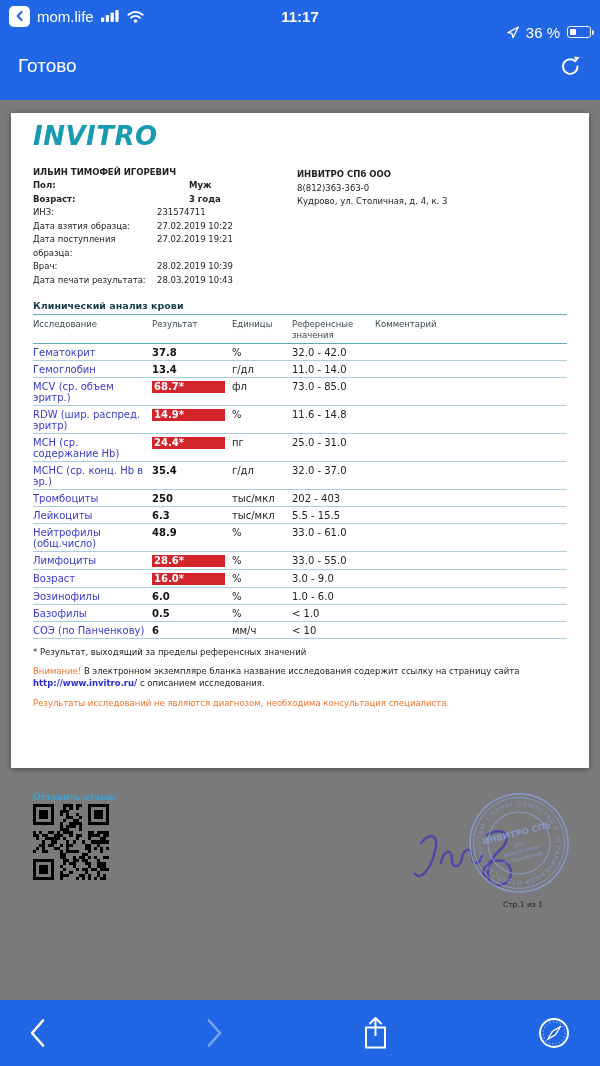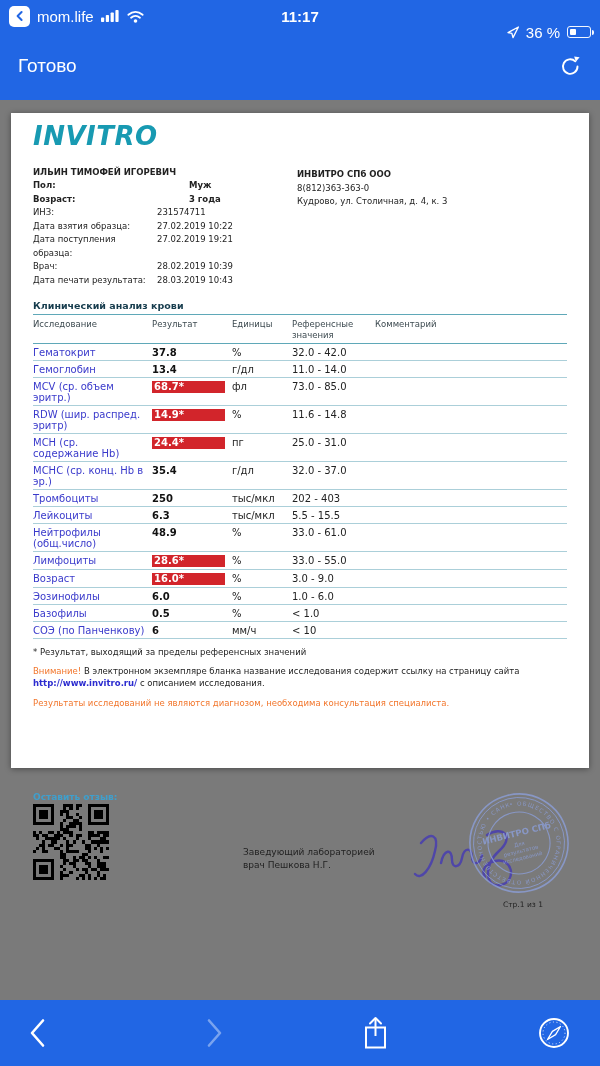--- a/index.html
+++ b/index.html
@@ -271,24 +271,20 @@
       </div>
       <div class="disclaimer">Результаты исследований не являются диагнозом, необходима консультация специалиста.</div>
 
       <div class="feedback">Оставить отзыв:</div>
       <div class="qr-wrap">
         <svg id="qr-svg" width="76" height="76" viewBox="0 0 25 25" shape-rendering="crispEdges">
             <path d="M0 0h1v1h-1zM1 0h1v1h-1zM2 0h1v1h-1zM3 0h1v1h-1zM4 0h1v1h-1zM5 0h1v1h-1zM6 0h1v1h-1zM0 1h1v1h-1zM6 1h1v1h-1zM0 2h1v1h-1zM2 2h1v1h-1zM3 2h1v1h-1zM4 2h1v1h-1zM6 2h1v1h-1zM0 3h1v1h-1zM2 3h1v1h-1zM3 3h1v1h-1zM4 3h1v1h-1zM6 3h1v1h-1zM0 4h1v1h-1zM2 4h1v1h-1zM3 4h1v1h-1zM4 4h1v1h-1zM6 4h1v1h-1zM0 5h1v1h-1zM6 5h1v1h-1zM0 6h1v1h-1zM1 6h1v1h-1zM2 6h1v1h-1zM3 6h1v1h-1zM4 6h1v1h-1zM5 6h1v1h-1zM6 6h1v1h-1zM18 0h1v1h-1zM19 0h1v1h-1zM20 0h1v1h-1zM21 0h1v1h-1zM22 0h1v1h-1zM23 0h1v1h-1zM24 0h1v1h-1zM18 1h1v1h-1zM24 1h1v1h-1zM18 2h1v1h-1zM20 2h1v1h-1zM21 2h1v1h-1zM22 2h1v1h-1zM24 2h1v1h-1zM18 3h1v1h-1zM20 3h1v1h-1zM21 3h1v1h-1zM22 3h1v1h-1zM24 3h1v1h-1zM18 4h1v1h-1zM20 4h1v1h-1zM21 4h1v1h-1zM22 4h1v1h-1zM24 4h1v1h-1zM18 5h1v1h-1zM24 5h1v1h-1zM18 6h1v1h-1zM19 6h1v1h-1zM20 6h1v1h-1zM21 6h1v1h-1zM22 6h1v1h-1zM23 6h1v1h-1zM24 6h1v1h-1zM0 18h1v1h-1zM1 18h1v1h-1zM2 18h1v1h-1zM3 18h1v1h-1zM4 18h1v1h-1zM5 18h1v1h-1zM6 18h1v1h-1zM0 19h1v1h-1zM6 19h1v1h-1zM0 20h1v1h-1zM2 20h1v1h-1zM3 20h1v1h-1zM4 20h1v1h-1zM6 20h1v1h-1zM0 21h1v1h-1zM2 21h1v1h-1zM3 21h1v1h-1zM4 21h1v1h-1zM6 21h1v1h-1zM0 22h1v1h-1zM2 22h1v1h-1zM3 22h1v1h-1zM4 22h1v1h-1zM6 22h1v1h-1zM0 23h1v1h-1zM6 23h1v1h-1zM0 24h1v1h-1zM1 24h1v1h-1zM2 24h1v1h-1zM3 24h1v1h-1zM4 24h1v1h-1zM5 24h1v1h-1zM6 24h1v1h-1zM10 0h1v1h-1zM11 0h1v1h-1zM12 0h1v1h-1zM14 0h1v1h-1zM15 0h1v1h-1zM10 1h1v1h-1zM12 1h1v1h-1zM14 1h1v1h-1zM9 2h1v1h-1zM10 2h1v1h-1zM11 2h1v1h-1zM9 3h1v1h-1zM11 3h1v1h-1zM14 3h1v1h-1zM11 4h1v1h-1zM12 4h1v1h-1zM15 4h1v1h-1zM10 5h1v1h-1zM13 5h1v1h-1zM14 5h1v1h-1zM9 6h1v1h-1zM12 6h1v1h-1zM13 6h1v1h-1zM14 6h1v1h-1zM15 6h1v1h-1zM9 7h1v1h-1zM11 7h1v1h-1zM12 7h1v1h-1zM13 7h1v1h-1zM15 7h1v1h-1zM9 8h1v1h-1zM10 8h1v1h-1zM11 8h1v1h-1zM15 8h1v1h-1zM0 9h1v1h-1zM2 9h1v1h-1zM5 9h1v1h-1zM6 9h1v1h-1zM8 9h1v1h-1zM10 9h1v1h-1zM11 9h1v1h-1zM12 9h1v1h-1zM18 9h1v1h-1zM19 9h1v1h-1zM21 9h1v1h-1zM22 9h1v1h-1zM23 9h1v1h-1zM24 9h1v1h-1zM0 10h1v1h-1zM1 10h1v1h-1zM3 10h1v1h-1zM4 10h1v1h-1zM7 10h1v1h-1zM8 10h1v1h-1zM9 10h1v1h-1zM12 10h1v1h-1zM14 10h1v1h-1zM15 10h1v1h-1zM18 10h1v1h-1zM19 10h1v1h-1zM20 10h1v1h-1zM21 10h1v1h-1zM23 10h1v1h-1zM24 10h1v1h-1zM1 11h1v1h-1zM4 11h1v1h-1zM5 11h1v1h-1zM6 11h1v1h-1zM7 11h1v1h-1zM8 11h1v1h-1zM10 11h1v1h-1zM14 11h1v1h-1zM18 11h1v1h-1zM22 11h1v1h-1zM23 11h1v1h-1zM3 12h1v1h-1zM6 12h1v1h-1zM7 12h1v1h-1zM11 12h1v1h-1zM13 12h1v1h-1zM16 12h1v1h-1zM19 12h1v1h-1zM20 12h1v1h-1zM21 12h1v1h-1zM22 12h1v1h-1zM23 12h1v1h-1zM24 12h1v1h-1zM2 13h1v1h-1zM3 13h1v1h-1zM5 13h1v1h-1zM6 13h1v1h-1zM9 13h1v1h-1zM11 13h1v1h-1zM12 13h1v1h-1zM17 13h1v1h-1zM18 13h1v1h-1zM21 13h1v1h-1zM1 14h1v1h-1zM3 14h1v1h-1zM7 14h1v1h-1zM8 14h1v1h-1zM11 14h1v1h-1zM17 14h1v1h-1zM18 14h1v1h-1zM20 14h1v1h-1zM22 14h1v1h-1zM24 14h1v1h-1zM0 15h1v1h-1zM3 15h1v1h-1zM4 15h1v1h-1zM9 15h1v1h-1zM11 15h1v1h-1zM12 15h1v1h-1zM13 15h1v1h-1zM14 15h1v1h-1zM18 15h1v1h-1zM22 15h1v1h-1zM9 16h1v1h-1zM10 16h1v1h-1zM16 16h1v1h-1zM17 16h1v1h-1zM9 17h1v1h-1zM10 17h1v1h-1zM13 17h1v1h-1zM15 17h1v1h-1zM16 17h1v1h-1zM18 17h1v1h-1zM20 17h1v1h-1zM23 17h1v1h-1zM24 17h1v1h-1zM10 18h1v1h-1zM11 18h1v1h-1zM13 18h1v1h-1zM14 18h1v1h-1zM16 18h1v1h-1zM17 18h1v1h-1zM21 18h1v1h-1zM10 19h1v1h-1zM12 19h1v1h-1zM13 19h1v1h-1zM17 19h1v1h-1zM18 19h1v1h-1zM21 19h1v1h-1zM22 19h1v1h-1zM23 19h1v1h-1zM9 20h1v1h-1zM13 20h1v1h-1zM18 20h1v1h-1zM21 20h1v1h-1zM22 20h1v1h-1zM23 20h1v1h-1zM10 21h1v1h-1zM14 21h1v1h-1zM16 21h1v1h-1zM17 21h1v1h-1zM19 21h1v1h-1zM20 21h1v1h-1zM22 21h1v1h-1zM23 21h1v1h-1zM24 21h1v1h-1zM9 22h1v1h-1zM12 22h1v1h-1zM17 22h1v1h-1zM21 22h1v1h-1zM9 23h1v1h-1zM10 23h1v1h-1zM11 23h1v1h-1zM15 23h1v1h-1zM16 23h1v1h-1zM18 23h1v1h-1zM21 23h1v1h-1zM23 23h1v1h-1zM9 24h1v1h-1zM14 24h1v1h-1zM16 24h1v1h-1zM18 24h1v1h-1zM20 24h1v1h-1zM22 24h1v1h-1zM23 24h1v1h-1z" fill="#000"></path>
           </svg>
       </div>
 
-      <div class="sig-title">
-        <div>Заведующий лабораторией</div>
-        <div>врач Пешкова Н.Г.</div>
-      </div>
 
       <svg class="signature" width="122" height="82" viewBox="0 0 122 82">
         <g fill="none" stroke="#4F46A8" stroke-width="2.4" stroke-linecap="round">
           <path d="M14 22 C24 10 32 14 28 30 C24 48 14 60 8 53"></path>
           <path d="M34 42 c3 -14 11 -15 11 -3 c0 9 8 8 10 -2 c2 -11 10 -11 10 -1 c0 9 8 8 10 -2"></path>
           <path d="M80 14 c16 -10 28 2 12 16 c-16 14 -14 38 2 34 c16 -4 12 -28 -6 -24 c-10 2 -14 10 -10 16"></path>
         </g>
       </svg>
 
       <svg class="stamp" width="104" height="104" viewBox="0 0 104 104">

